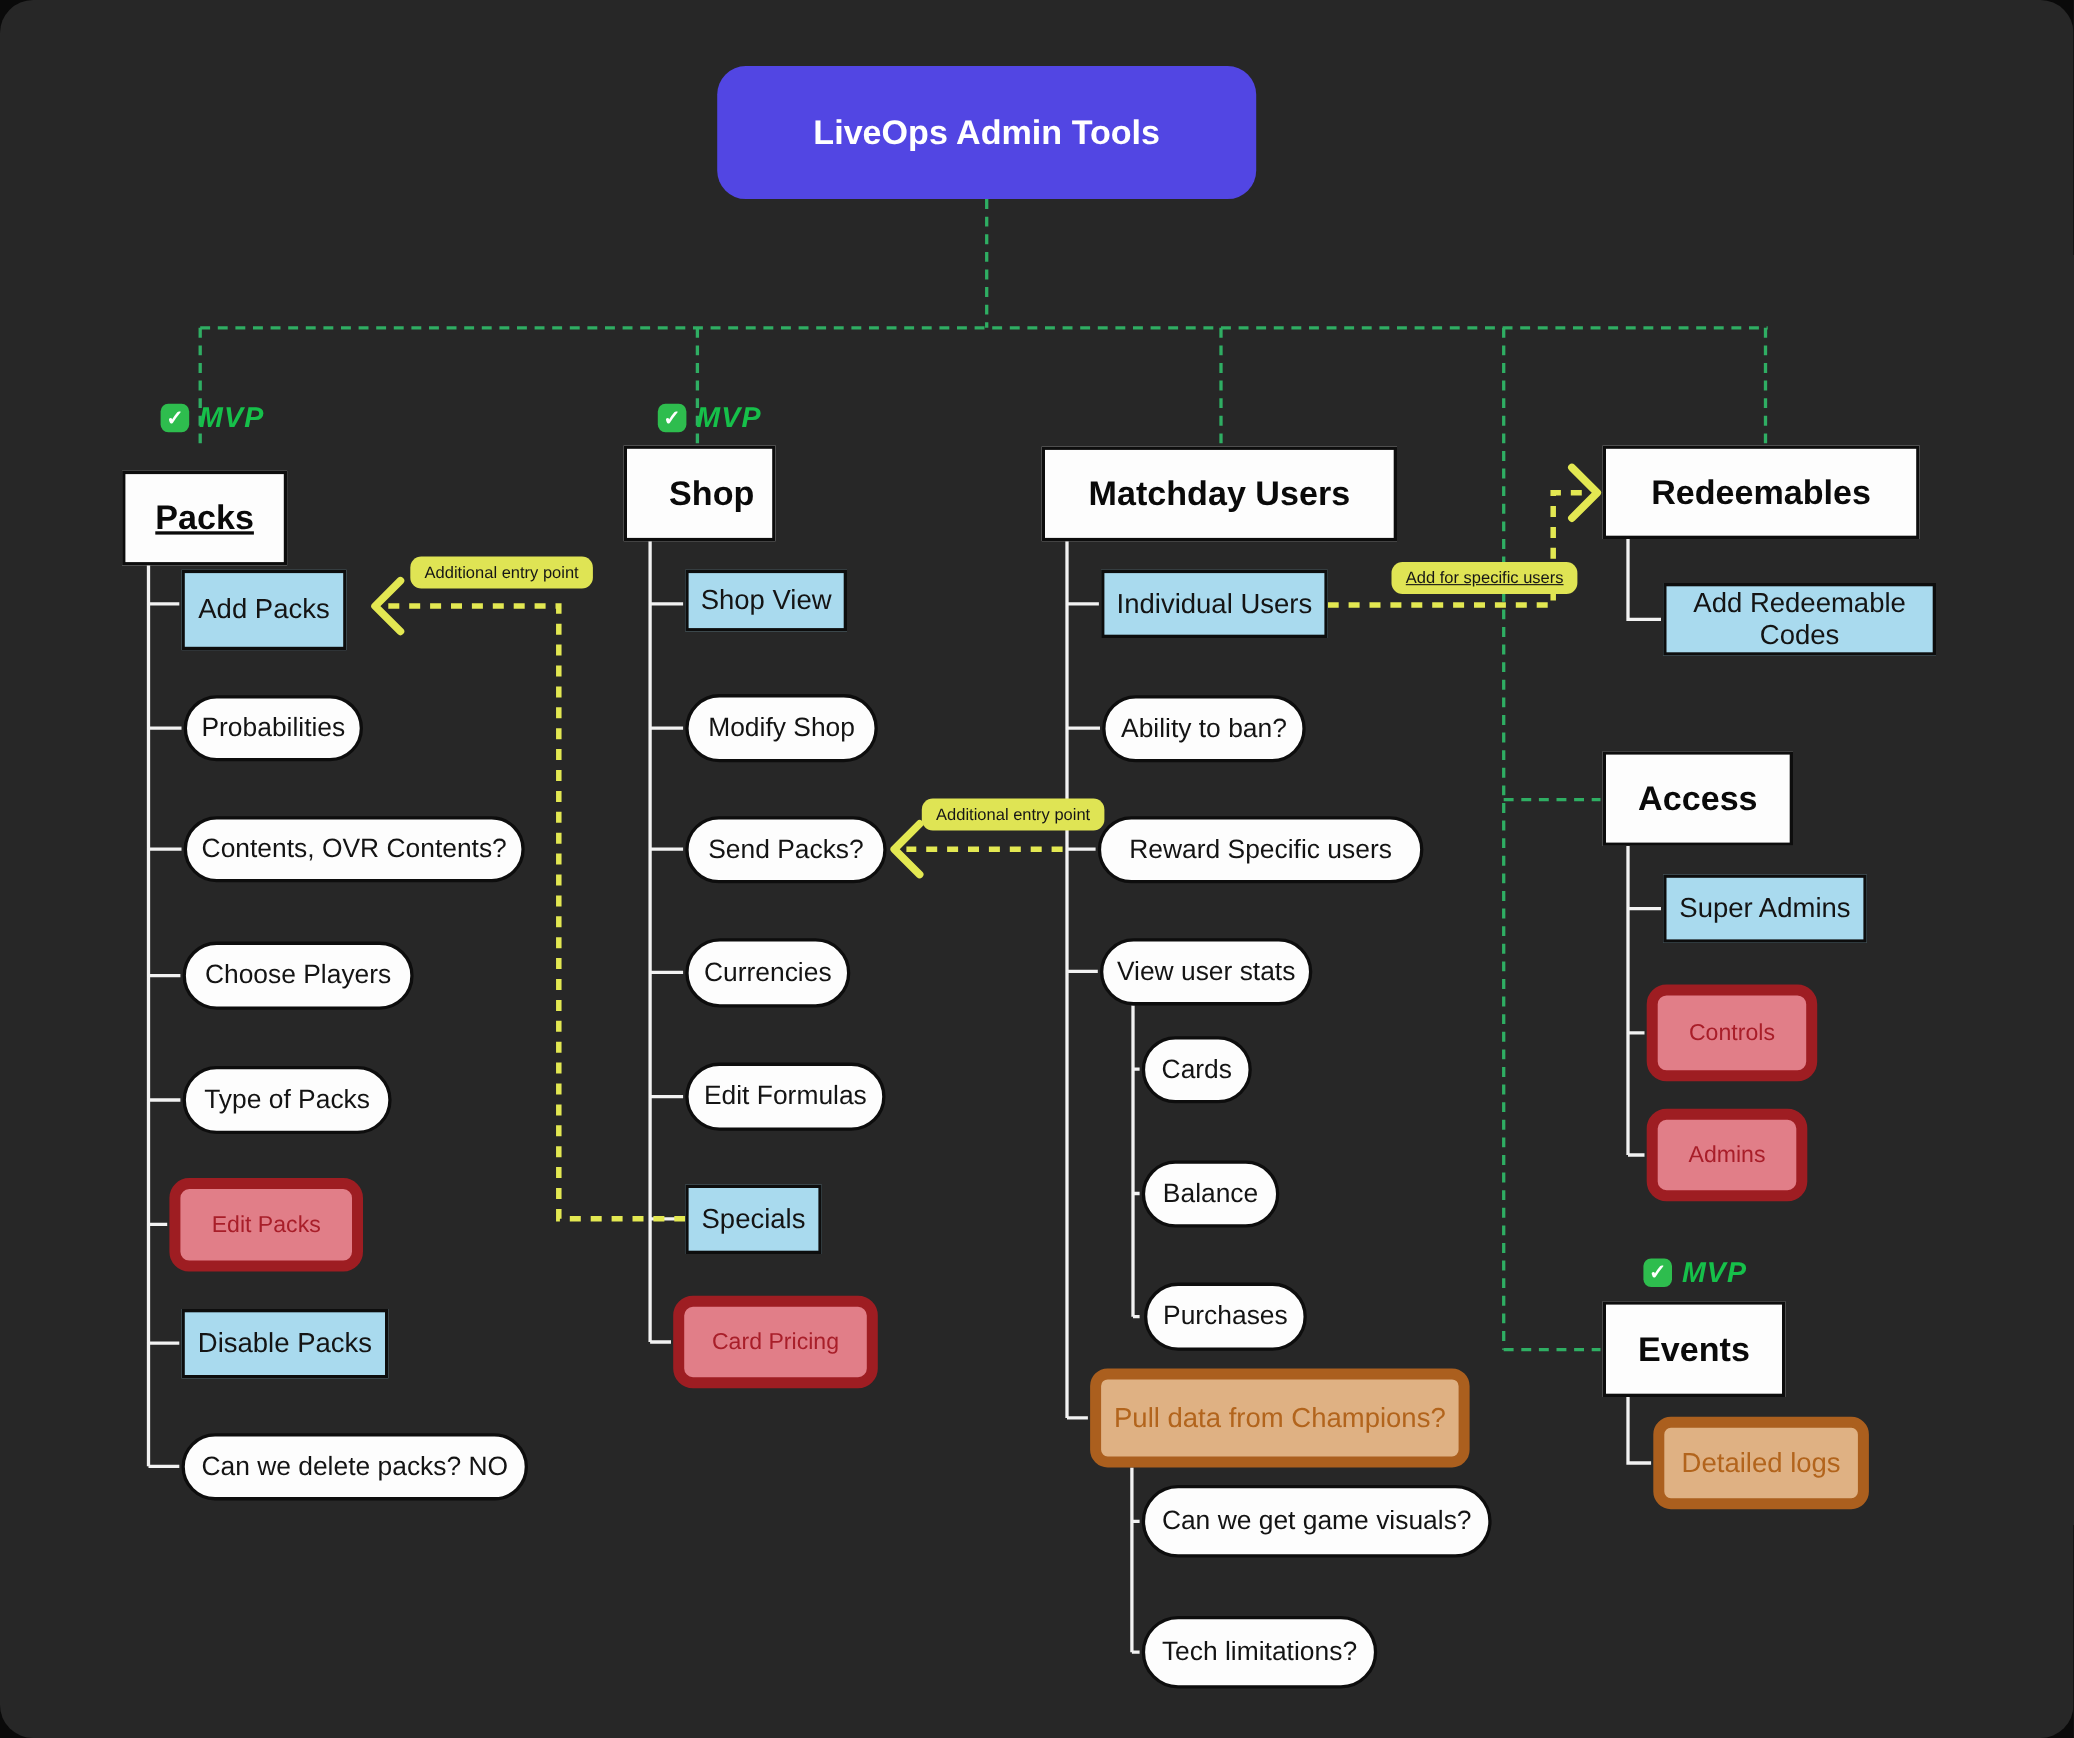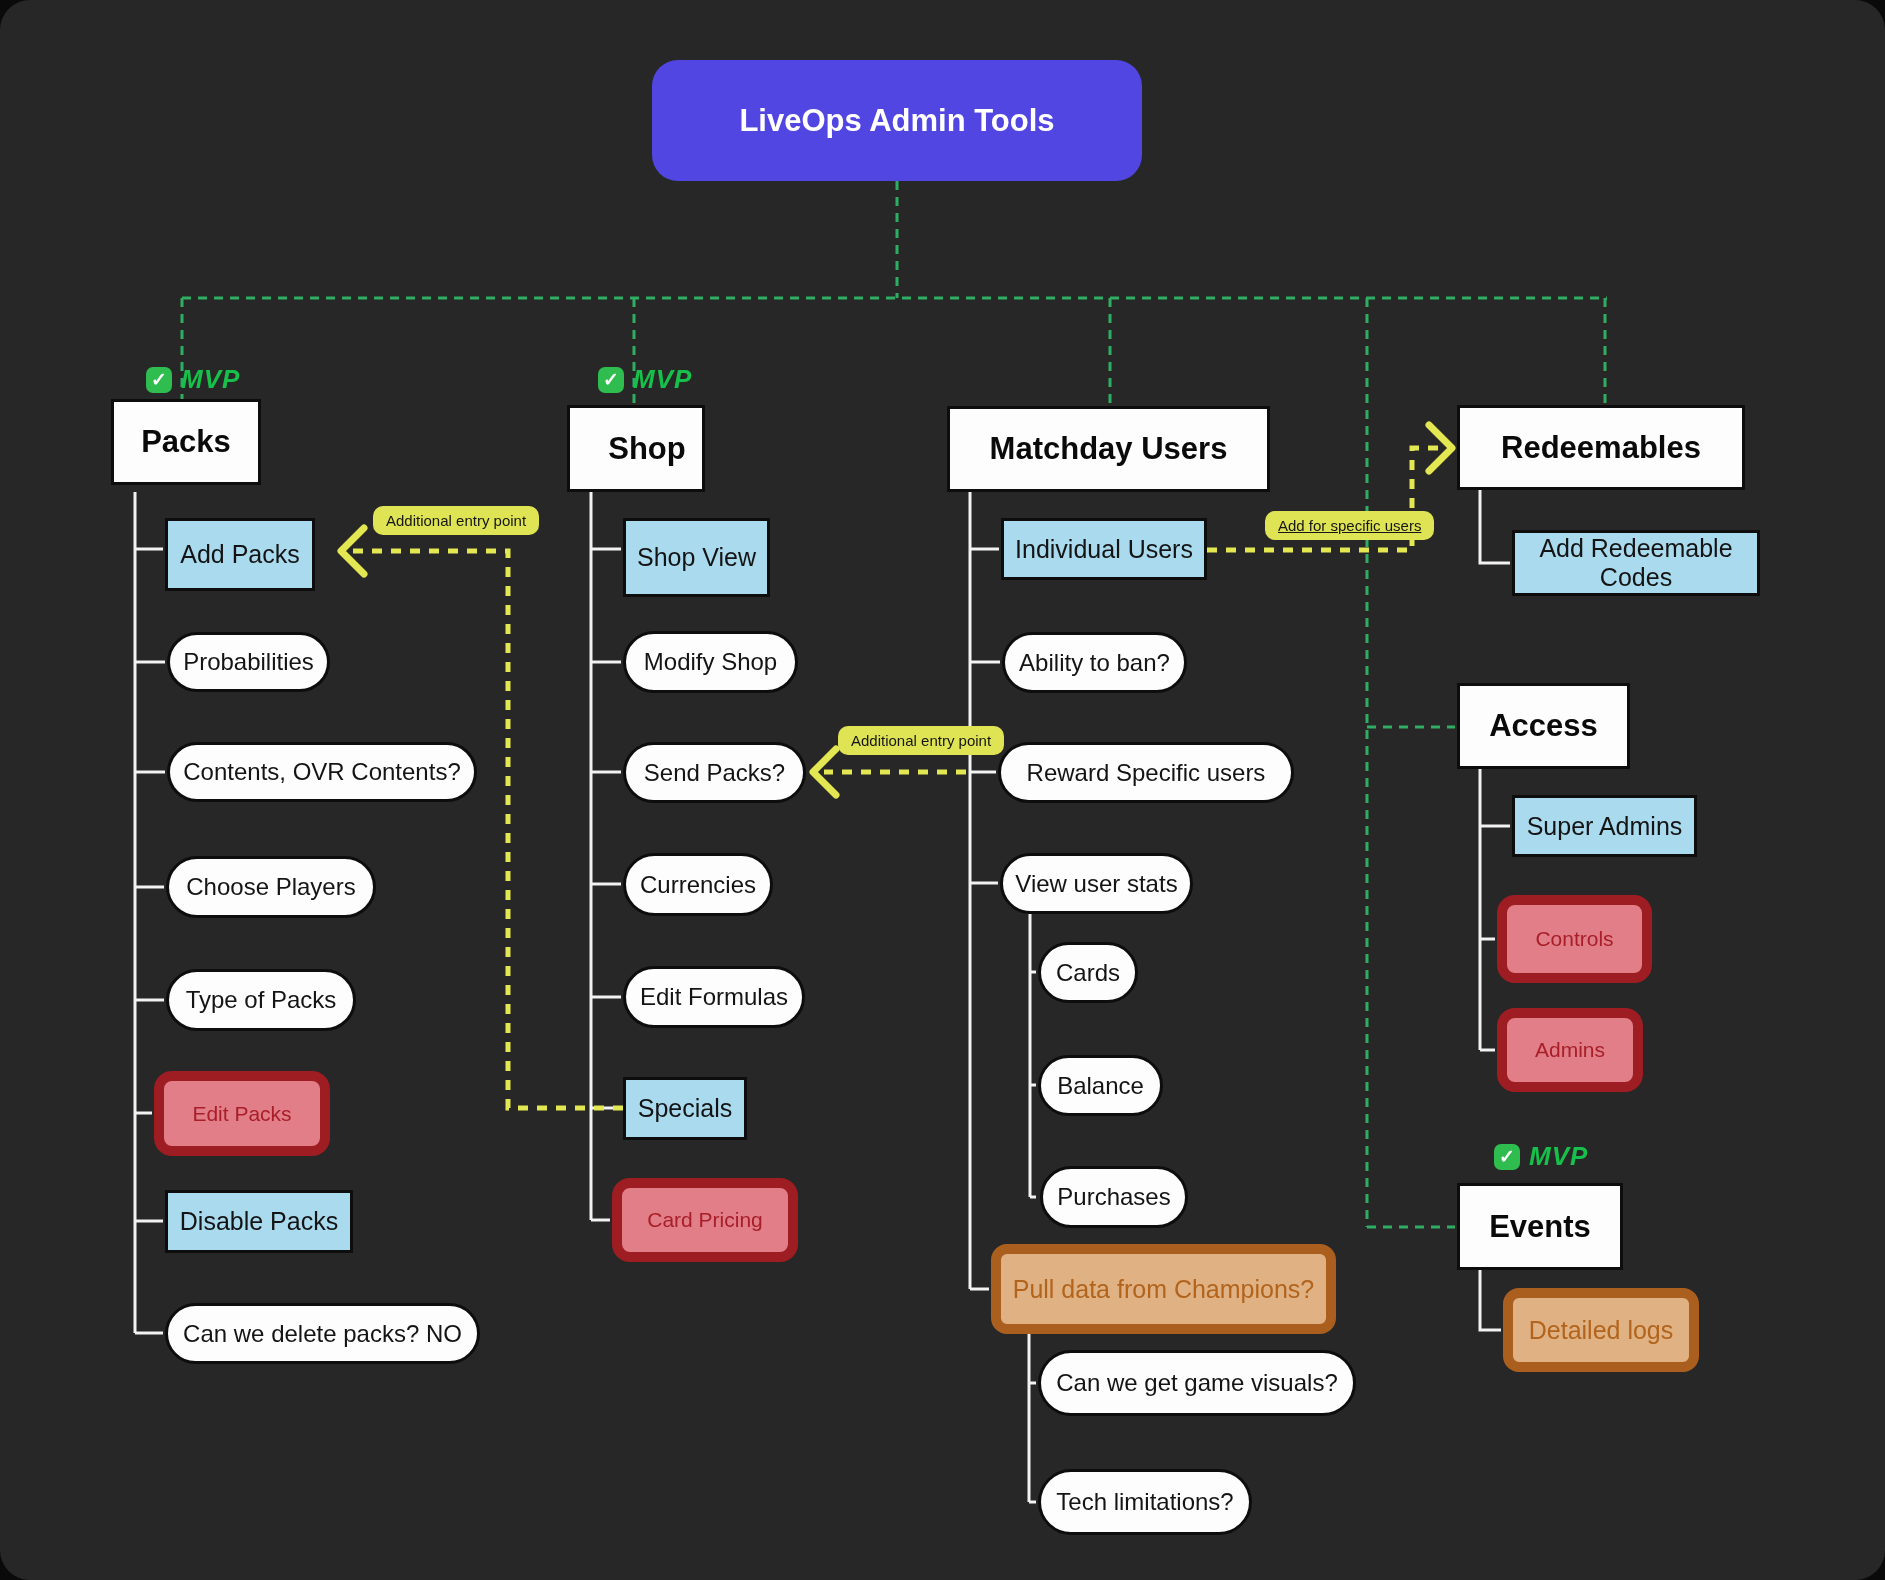--- a/index.html
+++ b/index.html
@@ -86,35 +86,35 @@
 
     <g stroke="#e3e852" stroke-width="7" fill="none" stroke-linecap="round" stroke-linejoin="round">
       <path d="M364 528 L341 551 L364 574"></path>
       <path d="M836 749 L813 772 L836 795"></path>
       <path d="M1429 425 L1452 448 L1429 471"></path>
     </g>
   </svg>
 
   <div id="page-title">LiveOps Admin Tools</div>
 
-<div class="node category" style="left: 111px; top: 399px; width: 150px; height: 86px;">Packs</div>
+<div class="node category" style="left: 111px; top: 428px; width: 150px; height: 86px; text-decoration: underline;">Packs</div>
     <div class="node category" style="left: 567px; top: 405px; width: 138px; height: 87px; padding-left: 22px;">Shop</div>
     <div class="node category" style="left: 947px; top: 406px; width: 323px; height: 86px;">Matchday Users</div>
     <div class="node category" style="left: 1457px; top: 405px; width: 288px; height: 85px;">Redeemables</div>
     <div class="node category" style="left: 1457px; top: 683px; width: 173px; height: 86px;">Access</div>
     <div class="node category" style="left: 1457px; top: 1183px; width: 166px; height: 87px;">Events</div>
     <div class="node blue" style="left: 165px; top: 518px; width: 150px; height: 73px;">Add Packs</div>
     <div class="node pill" style="left: 167px; top: 632px; width: 163px; height: 60px;">Probabilities</div>
     <div class="node pill" style="left: 167px; top: 742px; width: 310px; height: 60px;">Contents, OVR Contents?</div>
     <div class="node pill" style="left: 166px; top: 856px; width: 210px; height: 62px;">Choose Players</div>
     <div class="node pill" style="left: 166px; top: 969px; width: 190px; height: 62px;">Type of Packs</div>
     <div class="node red" style="left: 154px; top: 1071px; width: 176px; height: 85px;">Edit Packs</div>
     <div class="node blue" style="left: 165px; top: 1190px; width: 188px; height: 63px;">Disable Packs</div>
     <div class="node pill" style="left: 165px; top: 1303px; width: 315px; height: 61px;">Can we delete packs? NO</div>
-    <div class="node blue" style="left: 623px; top: 518px; width: 147px; height: 79px;">Shop View</div>
+    <div class="node blue" style="left: 623px; top: 518px; width: 147px; height: 56px;">Shop View</div>
     <div class="node pill" style="left: 623px; top: 631px; width: 175px; height: 62px;">Modify Shop</div>
     <div class="node pill" style="left: 623px; top: 742px; width: 183px; height: 61px;">Send Packs?</div>
     <div class="node pill" style="left: 623px; top: 853px; width: 150px; height: 63px;">Currencies</div>
     <div class="node pill" style="left: 623px; top: 966px; width: 182px; height: 62px;">Edit Formulas</div>
     <div class="node blue" style="left: 623px; top: 1077px; width: 124px; height: 63px;">Specials</div>
     <div class="node red" style="left: 612px; top: 1178px; width: 186px; height: 84px;">Card Pricing</div>
     <div class="node blue" style="left: 1001px; top: 518px; width: 206px; height: 62px;">Individual Users</div>
     <div class="node pill" style="left: 1002px; top: 632px; width: 185px; height: 61px;">Ability to ban?</div>
     <div class="node pill" style="left: 998px; top: 742px; width: 296px; height: 61px;">Reward Specific users</div>
     <div class="node pill" style="left: 1000px; top: 853px; width: 193px; height: 61px;">View user stats</div>

